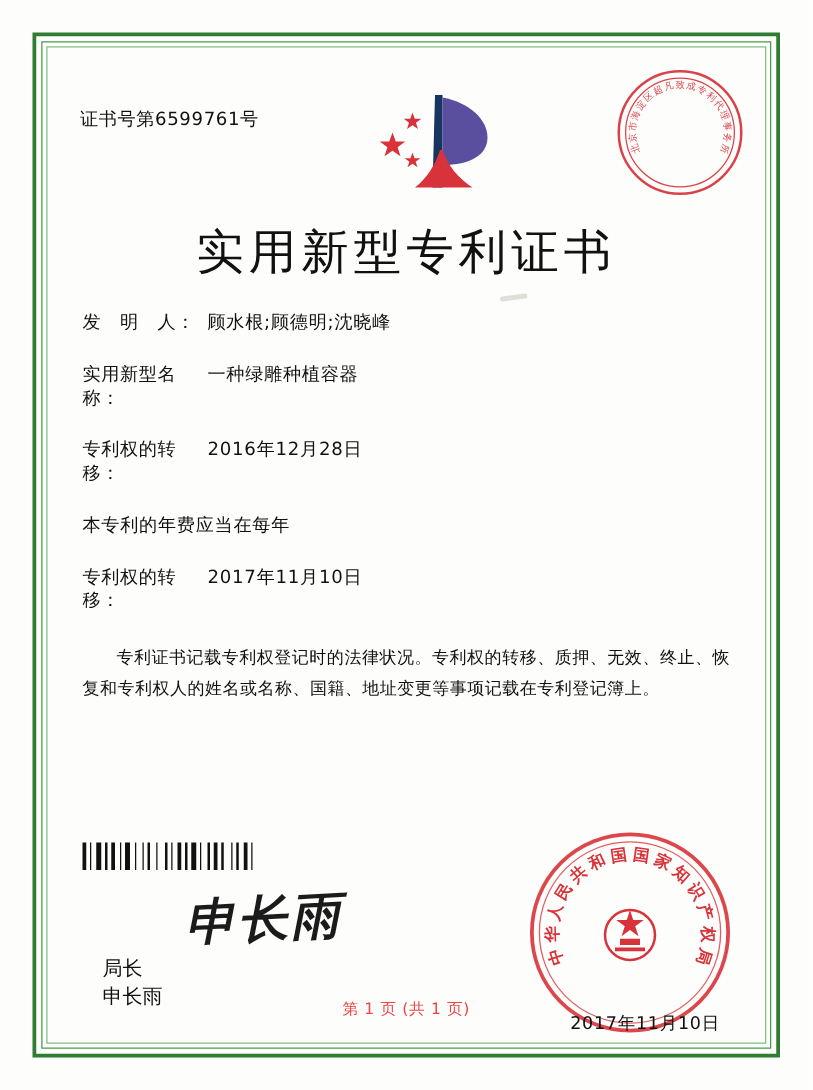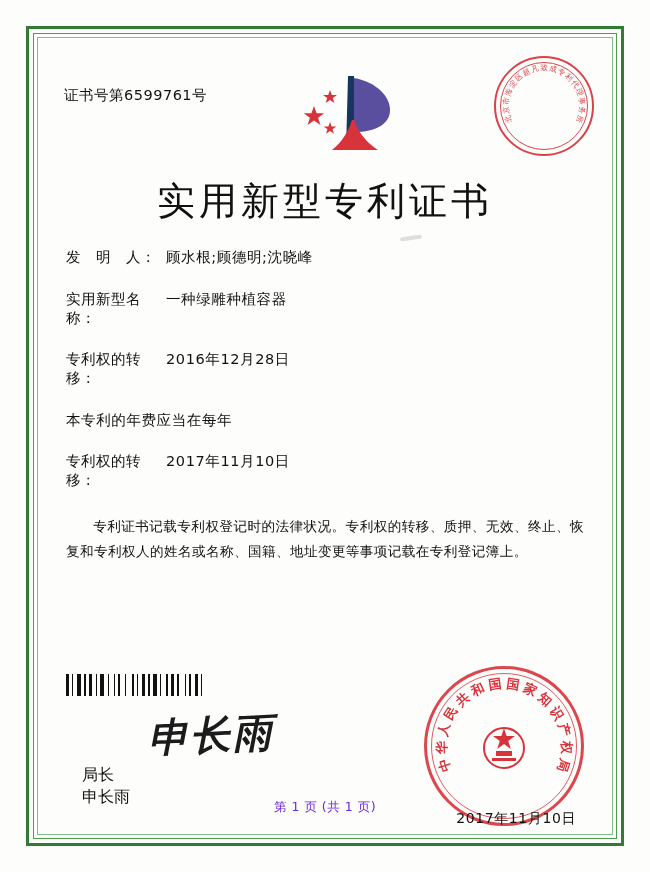--- a/index.html
+++ b/index.html
@@ -245,21 +245,21 @@
     letter-spacing: 0.6px;
   }
 
   
   .footer {
     position: absolute;
     left: 0; right: 0;
     bottom: 8px;
     text-align: center;
     font-size: 12.5px;
-    color: #6d28d9;
+    color: #ef4444;
     letter-spacing: 0.5px;
   }
 
   .smudge {
     position: absolute;
     left: 352px;
     top: 188px;
     width: 22px;
     height: 4px;
     background: #c9c4bd;

